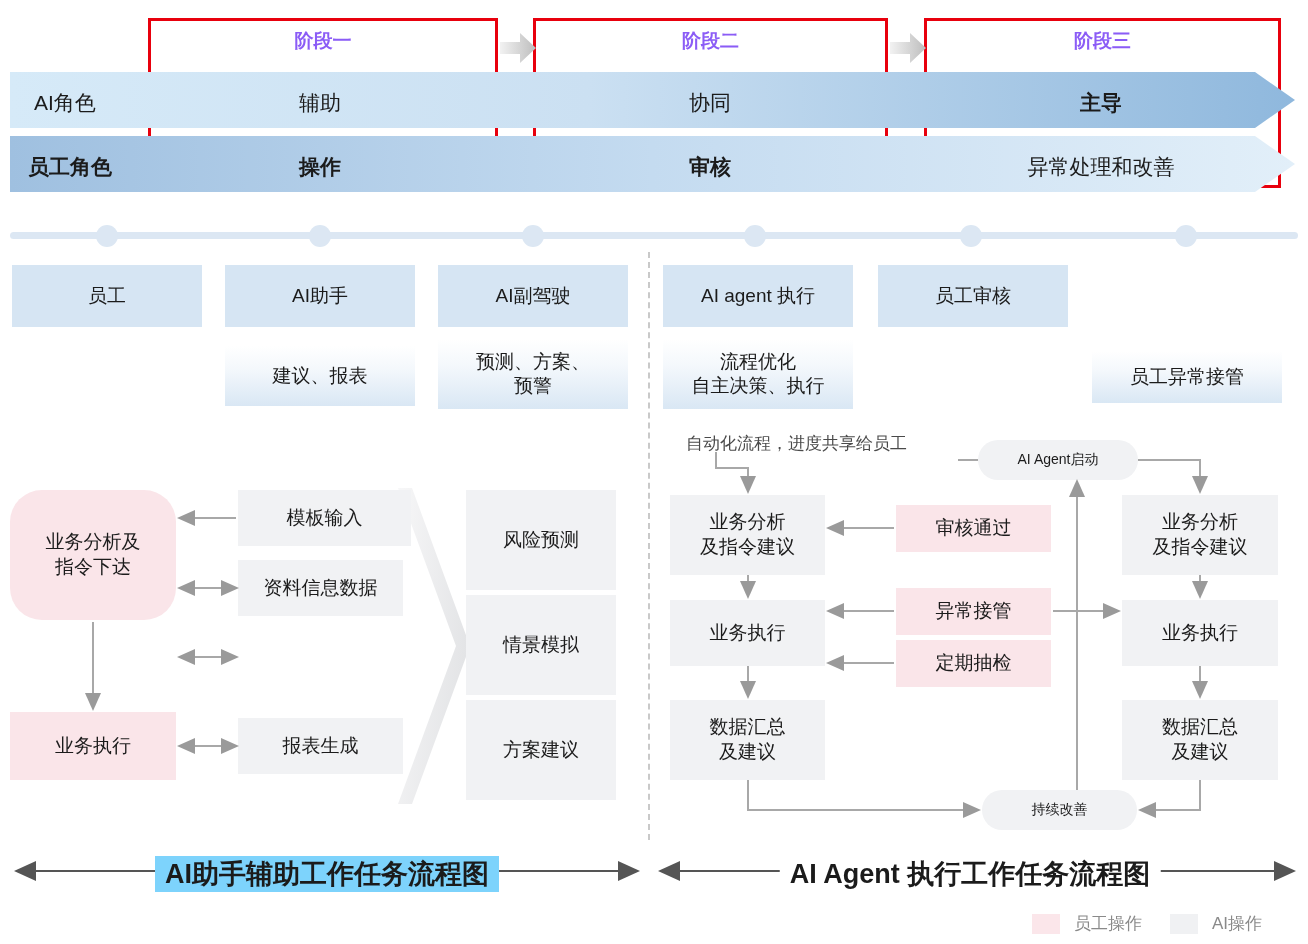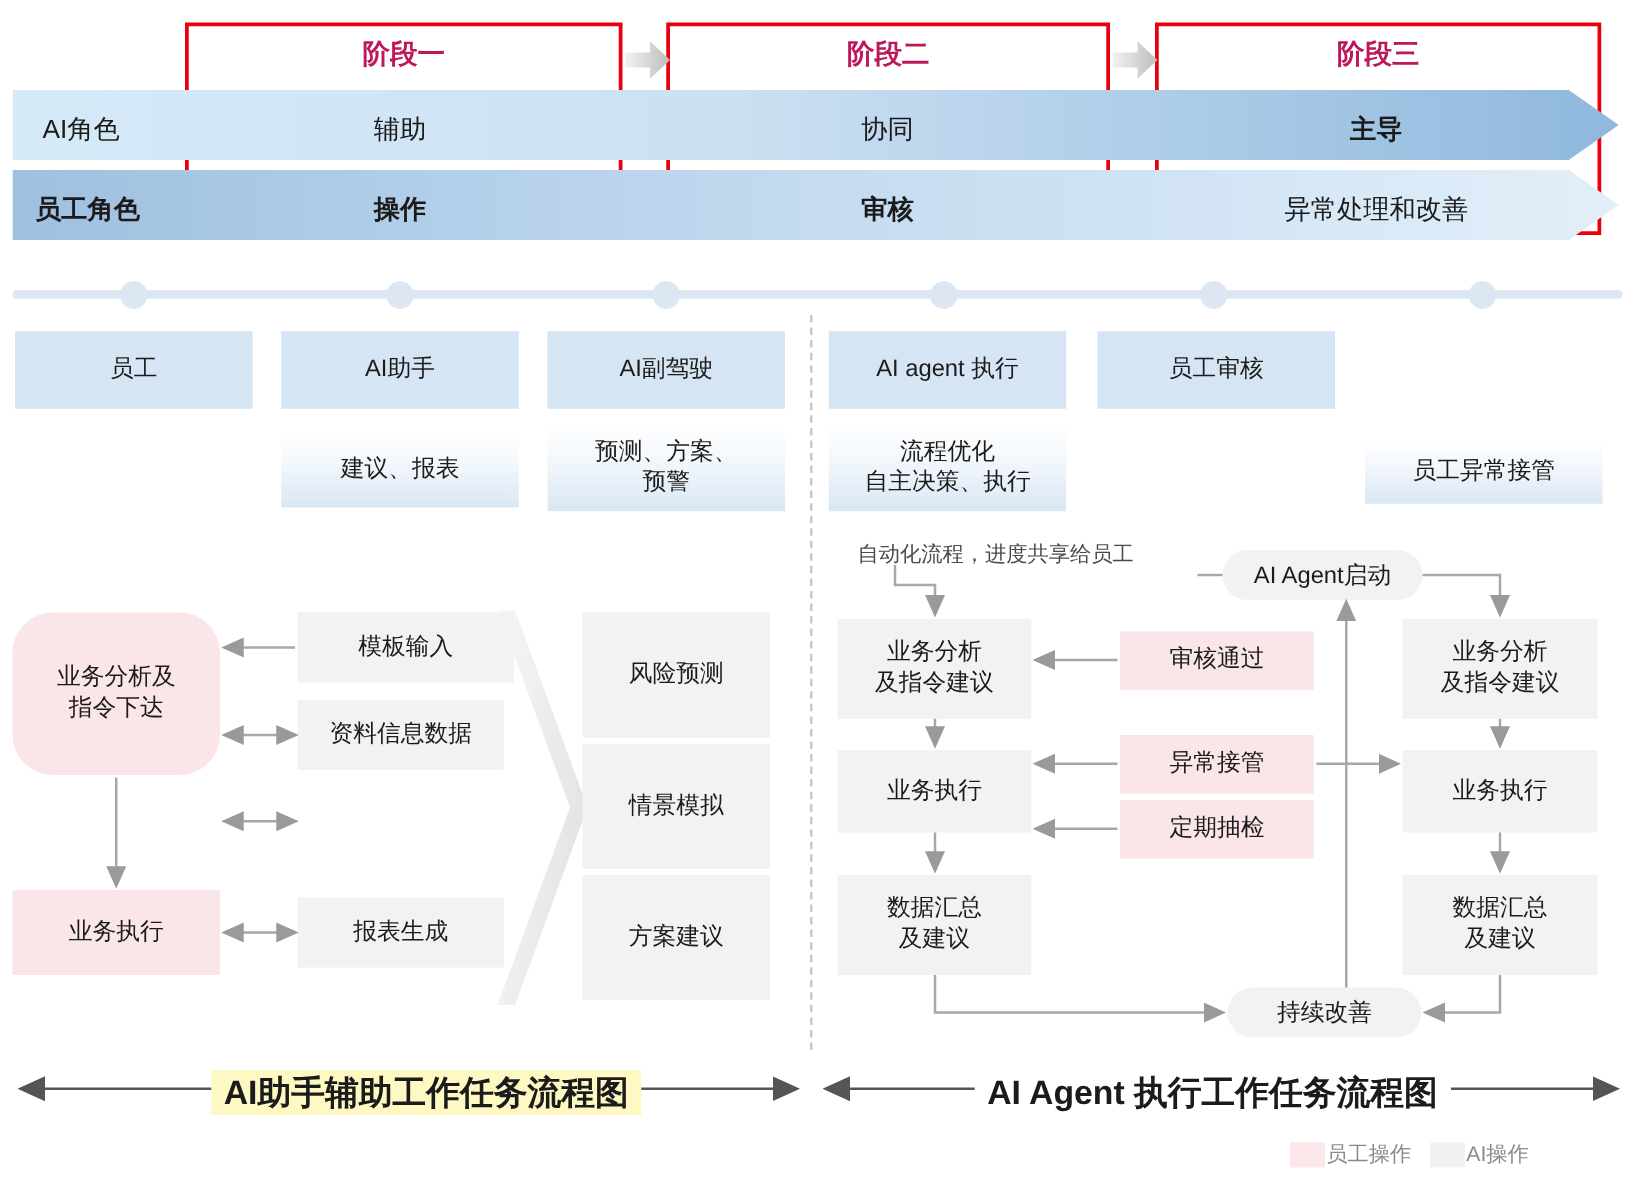--- a/index.html
+++ b/index.html
@@ -5,21 +5,21 @@
   html,body{margin:0;padding:0;}
   body{
     width:1308px;height:944px;background:#ffffff;
     font-family:"Liberation Sans","DejaVu Sans",sans-serif;
     color:#231f20;overflow:hidden;
   }
   #root{position:relative;width:1308px;height:944px;}
 
   
   .phase-box{position:absolute;border:3px solid #e8000d;box-sizing:border-box;background:transparent;}
-  .phase-label{position:absolute;font-size:22px;font-weight:bold;color:#be185d;text-align:center;white-space:nowrap;}
+  .phase-label{position:absolute;font-size:19px;font-weight:bold;color:#8b5cf6;text-align:center;white-space:nowrap;}
   .phase-arrow{position:absolute;width:36px;height:30px;}
 
   
   .bar{position:absolute;height:56px;}
   .bar svg{display:block;}
   .bar-text{position:absolute;font-size:21px;white-space:nowrap;color:#1b1b1b;}
   .bar-text.bold{font-weight:bold;}
 
   
   .tl-line{position:absolute;left:10px;top:232px;width:1288px;height:7px;background:#dce7f3;border-radius:4px;}
@@ -34,30 +34,30 @@
   
   .divider{position:absolute;left:648px;top:252px;width:0;height:588px;
            border-left:2px dashed #c9c9c9;}
 
   
   .fbox{position:absolute;box-sizing:border-box;display:flex;align-items:center;justify-content:center;
         text-align:center;font-size:19px;line-height:1.3;color:#1b1b1b;}
   .fbox.gray{background:#f1f2f4;}
   .fbox.pink{background:#fae5e9;}
   .pill{position:absolute;box-sizing:border-box;display:flex;align-items:center;justify-content:center;
-        background:#f1f2f4;border-radius:22px;font-size:19px;color:#1b1b1b;white-space:nowrap;}
+        background:#f1f2f4;border-radius:22px;font-size:14px;color:#1b1b1b;white-space:nowrap;}
 
   .note{position:absolute;font-size:17px;color:#4a4a4a;white-space:nowrap;}
 
   
   #links{position:absolute;left:0;top:0;width:1308px;height:944px;pointer-events:none;}
 
   
   .foot-title{position:absolute;font-size:27px;font-weight:bold;color:#1b1b1b;white-space:nowrap;}
-  .legend{position:absolute;display:flex;align-items:center;gap:1px;font-size:17px;color:#8a8a8a;}
+  .legend{position:absolute;display:flex;align-items:center;gap:14px;font-size:17px;color:#8a8a8a;}
   .sw{width:28px;height:20px;display:inline-block;}
   .sw.pink{background:#fbe6ea;}
   .sw.gray{background:#f0f1f3;}
 </style>
 </head>
 <body>
 
 <div id="root">
 
   <div class="phase-box" style="left:148px;top:18px;width:350px;height:170px;"></div>
@@ -238,21 +238,21 @@
 
       <path d="M1077 790 V482" marker-end="url(#ah)"></path>
     </g>
 
     <g stroke="#555" stroke-width="2" fill="none">
       <line x1="18" y1="871" x2="636" y2="871" marker-end="url(#ah-big)" marker-start="url(#ah-big-s)"></line>
       <line x1="662" y1="871" x2="1292" y2="871" marker-end="url(#ah-big)" marker-start="url(#ah-big-s)"></line>
     </g>
   </svg>
 
-  <div class="foot-title" style="left:341px;top:856px;transform:translateX(-50%);background:#fef9c3;padding:0 10px;">AI助手辅助工作任务流程图</div>
+  <div class="foot-title" style="left:327px;top:856px;transform:translateX(-50%);background:#7dd3fc;padding:0 10px;">AI助手辅助工作任务流程图</div>
   <div class="foot-title" style="left:970px;top:856px;transform:translateX(-50%);background:#ffffff;padding:0 10px;">AI Agent 执行工作任务流程图</div>
 
   <div class="legend" style="left:1032px;top:912px;">
     <span class="sw pink"></span>
     <span>员工操作</span>
     <span class="sw gray" style="margin-left:14px;"></span>
     <span>AI操作</span>
   </div>
 
 </div>

